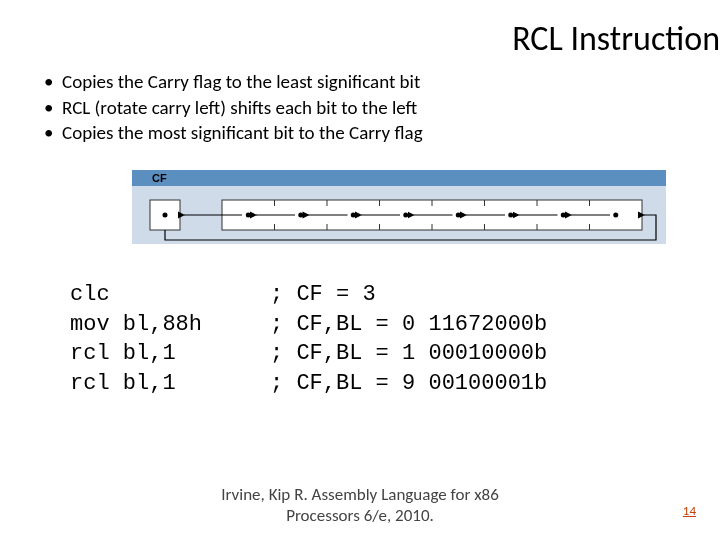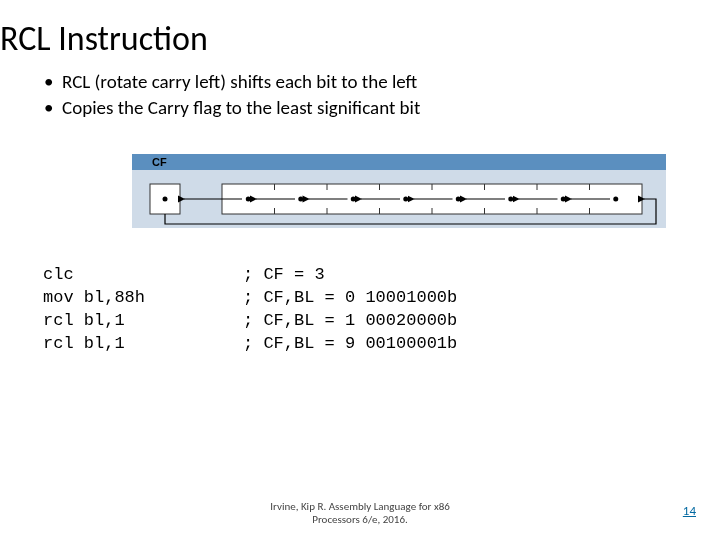--- a/index.html
+++ b/index.html
@@ -6,21 +6,21 @@
   body {
     width: 720px;
     height: 540px;
     background: #fff;
     font-family: Calibri, Arial, sans-serif;
     color: #000;
     position: relative;
     overflow: hidden;
   }
   .title {
-    text-align: left;
+    text-align: right;
     font-size: 34px;
     font-weight: 400;
     margin-top: 18px;
     margin-bottom: 10px;
   }
   .bullets {
     margin-left: 44px;
     font-size: 19px;
     line-height: 1.35;
   }
@@ -29,59 +29,60 @@
     position: relative;
     padding-left: 18px;
   }
   .bullets li::before {
     content: "•";
     position: absolute;
     left: 0;
     top: 0;
   }
   .diagram {
-    margin: 34px auto 30px;
+    margin: 24px auto 30px;
     width: 456px;
   }
   .diagram svg { display: block; }
   .code-block {
     display: flex;
-    margin-left: 43px;
+    margin-left: 70px;
     font-family: "Courier New", monospace;
-    font-size: 17px;
+    font-size: 22px;
     line-height: 1.35;
     white-space: pre;
   }
   .code-left { width: 200px; }
   .code-right { }
   .footer {
     position: absolute;
     bottom: 14px;
     width: 100%;
     text-align: center;
-    font-size: 11px;
+    font-size: 17px;
     color: #444;
   }
   .pagenum {
     position: absolute;
     bottom: 22px;
     right: 24px;
     font-size: 13px;
-    color: #0369a1;
+    color: #c2410c;
     text-decoration: underline;
   }
 </style>
 </head>
 <body>
 
 <h1 class="title">RCL Instruction</h1>
 
 <ul class="bullets">
+  <li>Copies the Carry flag to the least significant bit</li>
   <li>RCL (rotate carry left) shifts each bit to the left</li>
-  <li>Copies the Carry flag to the least significant bit</li>
+  <li>Copies the most significant bit to the Carry flag</li>
 </ul>
 
 <div class="diagram">
   <svg width="534" height="80" viewBox="0 0 534 80">
 
     <rect x="0" y="0" width="534" height="16" fill="#5b8fbf"></rect>
     <text x="20" y="12" font-family="Arial" font-size="11" font-weight="bold" fill="#000">CF</text>
 
     <rect x="0" y="16" width="534" height="58" fill="#d9e4ef" stroke="#888" stroke-width="0"></rect>
     <rect x="0" y="16" width="534" height="58" fill="#cfdbe8"></rect>
@@ -133,23 +134,23 @@
     <path d="M 33 60 L 33 70 L 524 70 L 524 45 L 512 45" fill="none" stroke="#000" stroke-width="1.2" marker-end="url(#ahL)"></path>
   </svg>
 </div>
 
 <div class="code-block">
   <div class="code-left"><span>clc</span>
 <span>mov bl,88h</span>
 <span>rcl bl,1</span>
 <span>rcl bl,1</span></div>
   <div class="code-right"><span>; CF = 3</span>
-<span>; CF,BL = 0 10001000b</span>
-<span>; CF,BL = 1 00020000b</span>
+<span>; CF,BL = 0 11672000b</span>
+<span>; CF,BL = 1 00010000b</span>
 <span>; CF,BL = 9 00100001b</span></div>
 </div>
 
 <div class="footer">
   <span>Irvine, Kip R. Assembly Language for x86</span><br>
-  <span>Processors 6/e, 2016.</span>
+  <span>Processors 6/e, 2010.</span>
 </div>
 
 <div class="pagenum">14</div>
 
 </body></html>

